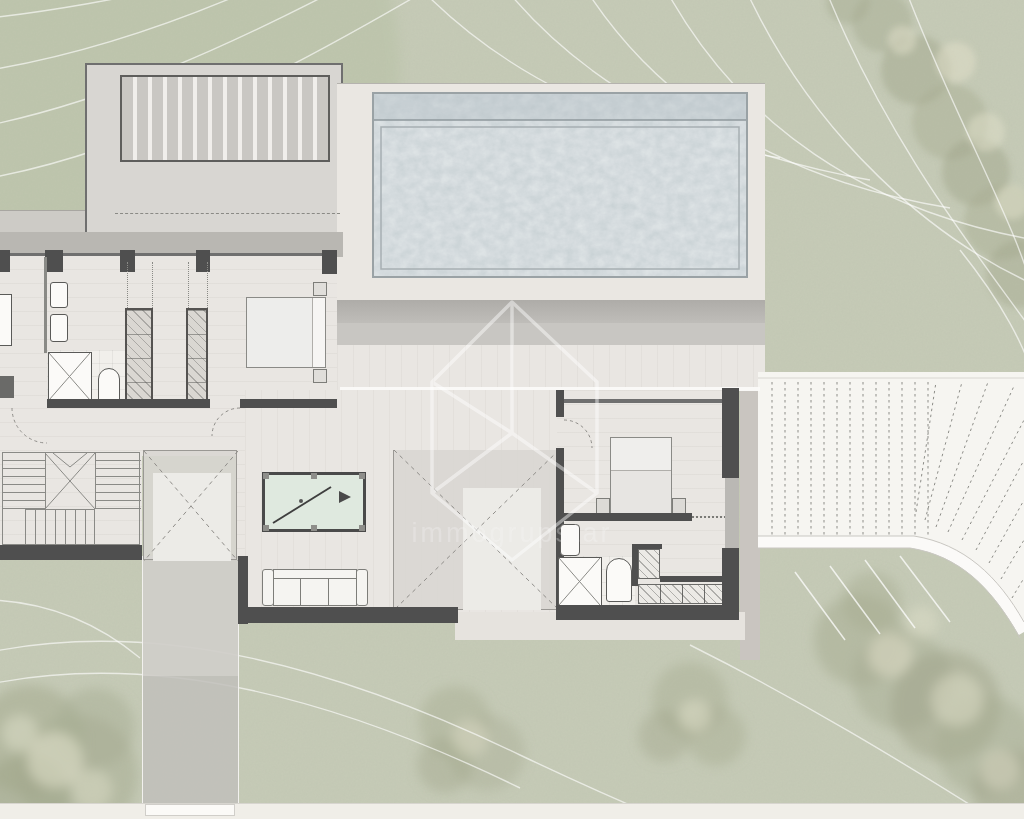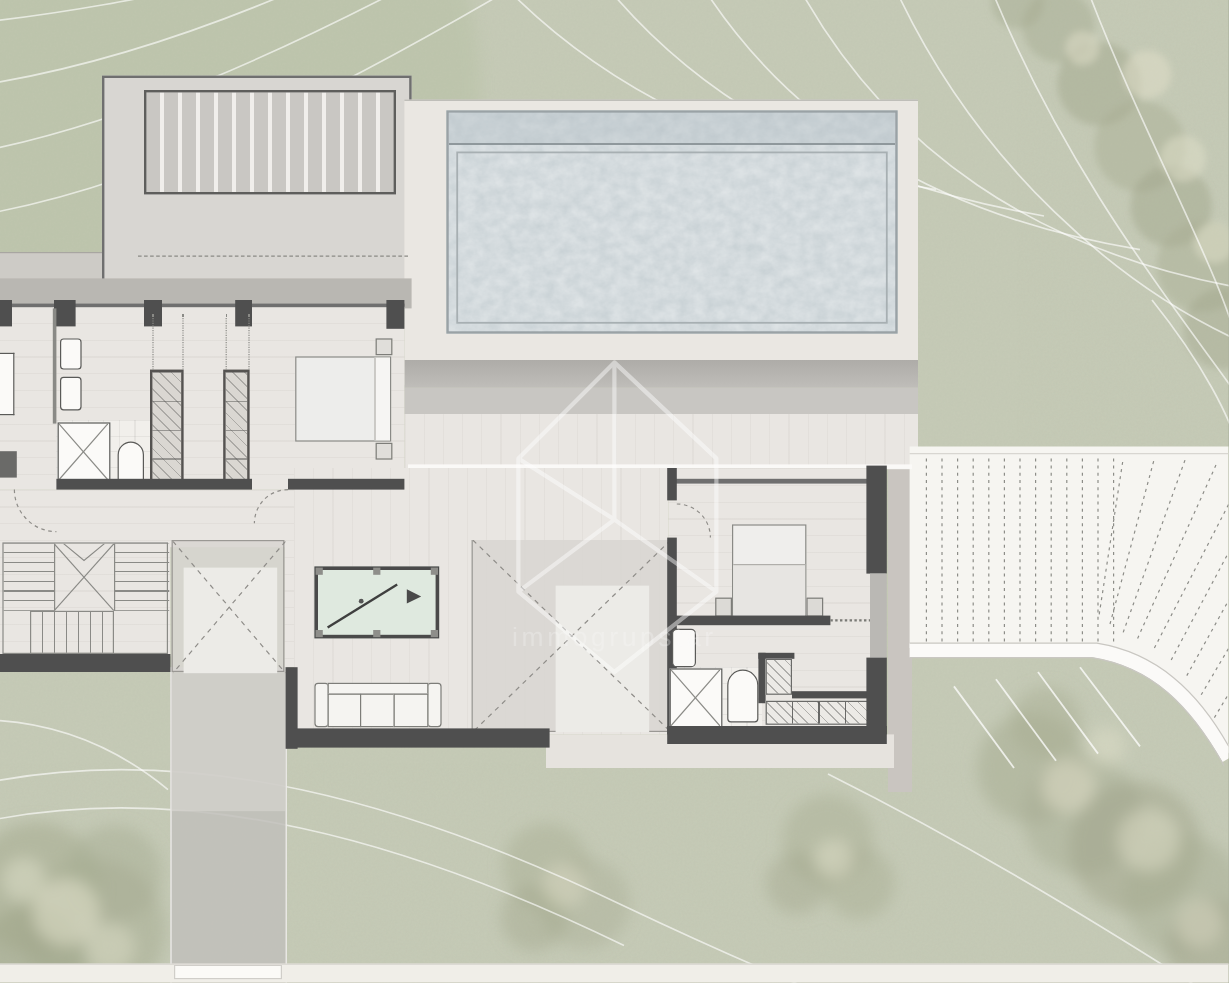--- a/index.html
+++ b/index.html
@@ -22,21 +22,21 @@
   .hatch{background:#eceae6;border:1px solid #6a6a68;box-sizing:border-box;
          background-image:repeating-linear-gradient(45deg,rgba(85,85,83,.4) 0 1px,transparent 1px 6px);}
   .void{background:rgba(216,214,210,.88);border:1px solid #9a9894;box-sizing:border-box;}
   .void-inner{background:var(--voidInner,#ecebe7);}
   svg{display:block;}
   .c-contour{stroke:var(--contour,#ffffff);stroke-width:1.4;fill:none;opacity:.62;}
   .c-dash{stroke:#8f8d89;stroke-width:1;stroke-dasharray:4 4;fill:none;}
   .c-arc{stroke:#8f8d89;stroke-width:1;stroke-dasharray:3 3;fill:none;}
   .c-dot{stroke:var(--dot,#8d8d88);stroke-width:1;stroke-dasharray:2.5 3.5;fill:none;}
   .sofa-part{position:absolute;border:1px solid #7d7d79;background:#f5f4f1;box-sizing:border-box;}
-  #wm-text{color:var(--watermark,rgba(250,250,250,.5));font-size:22px;letter-spacing:3px;
+  #wm-text{color:var(--watermark,rgba(250,250,250,.5));font-size:27px;letter-spacing:3px;
            text-align:center;opacity:.55;}
 </style>
 </head>
 <body>
 
 <div id="stage">
 
   <svg class="abs" style="left:0;top:0;z-index:1" width="1024" height="819" viewBox="0 0 1024 819">
     <defs>
       <filter id="noise" x="0" y="0" width="100%" height="100%">

